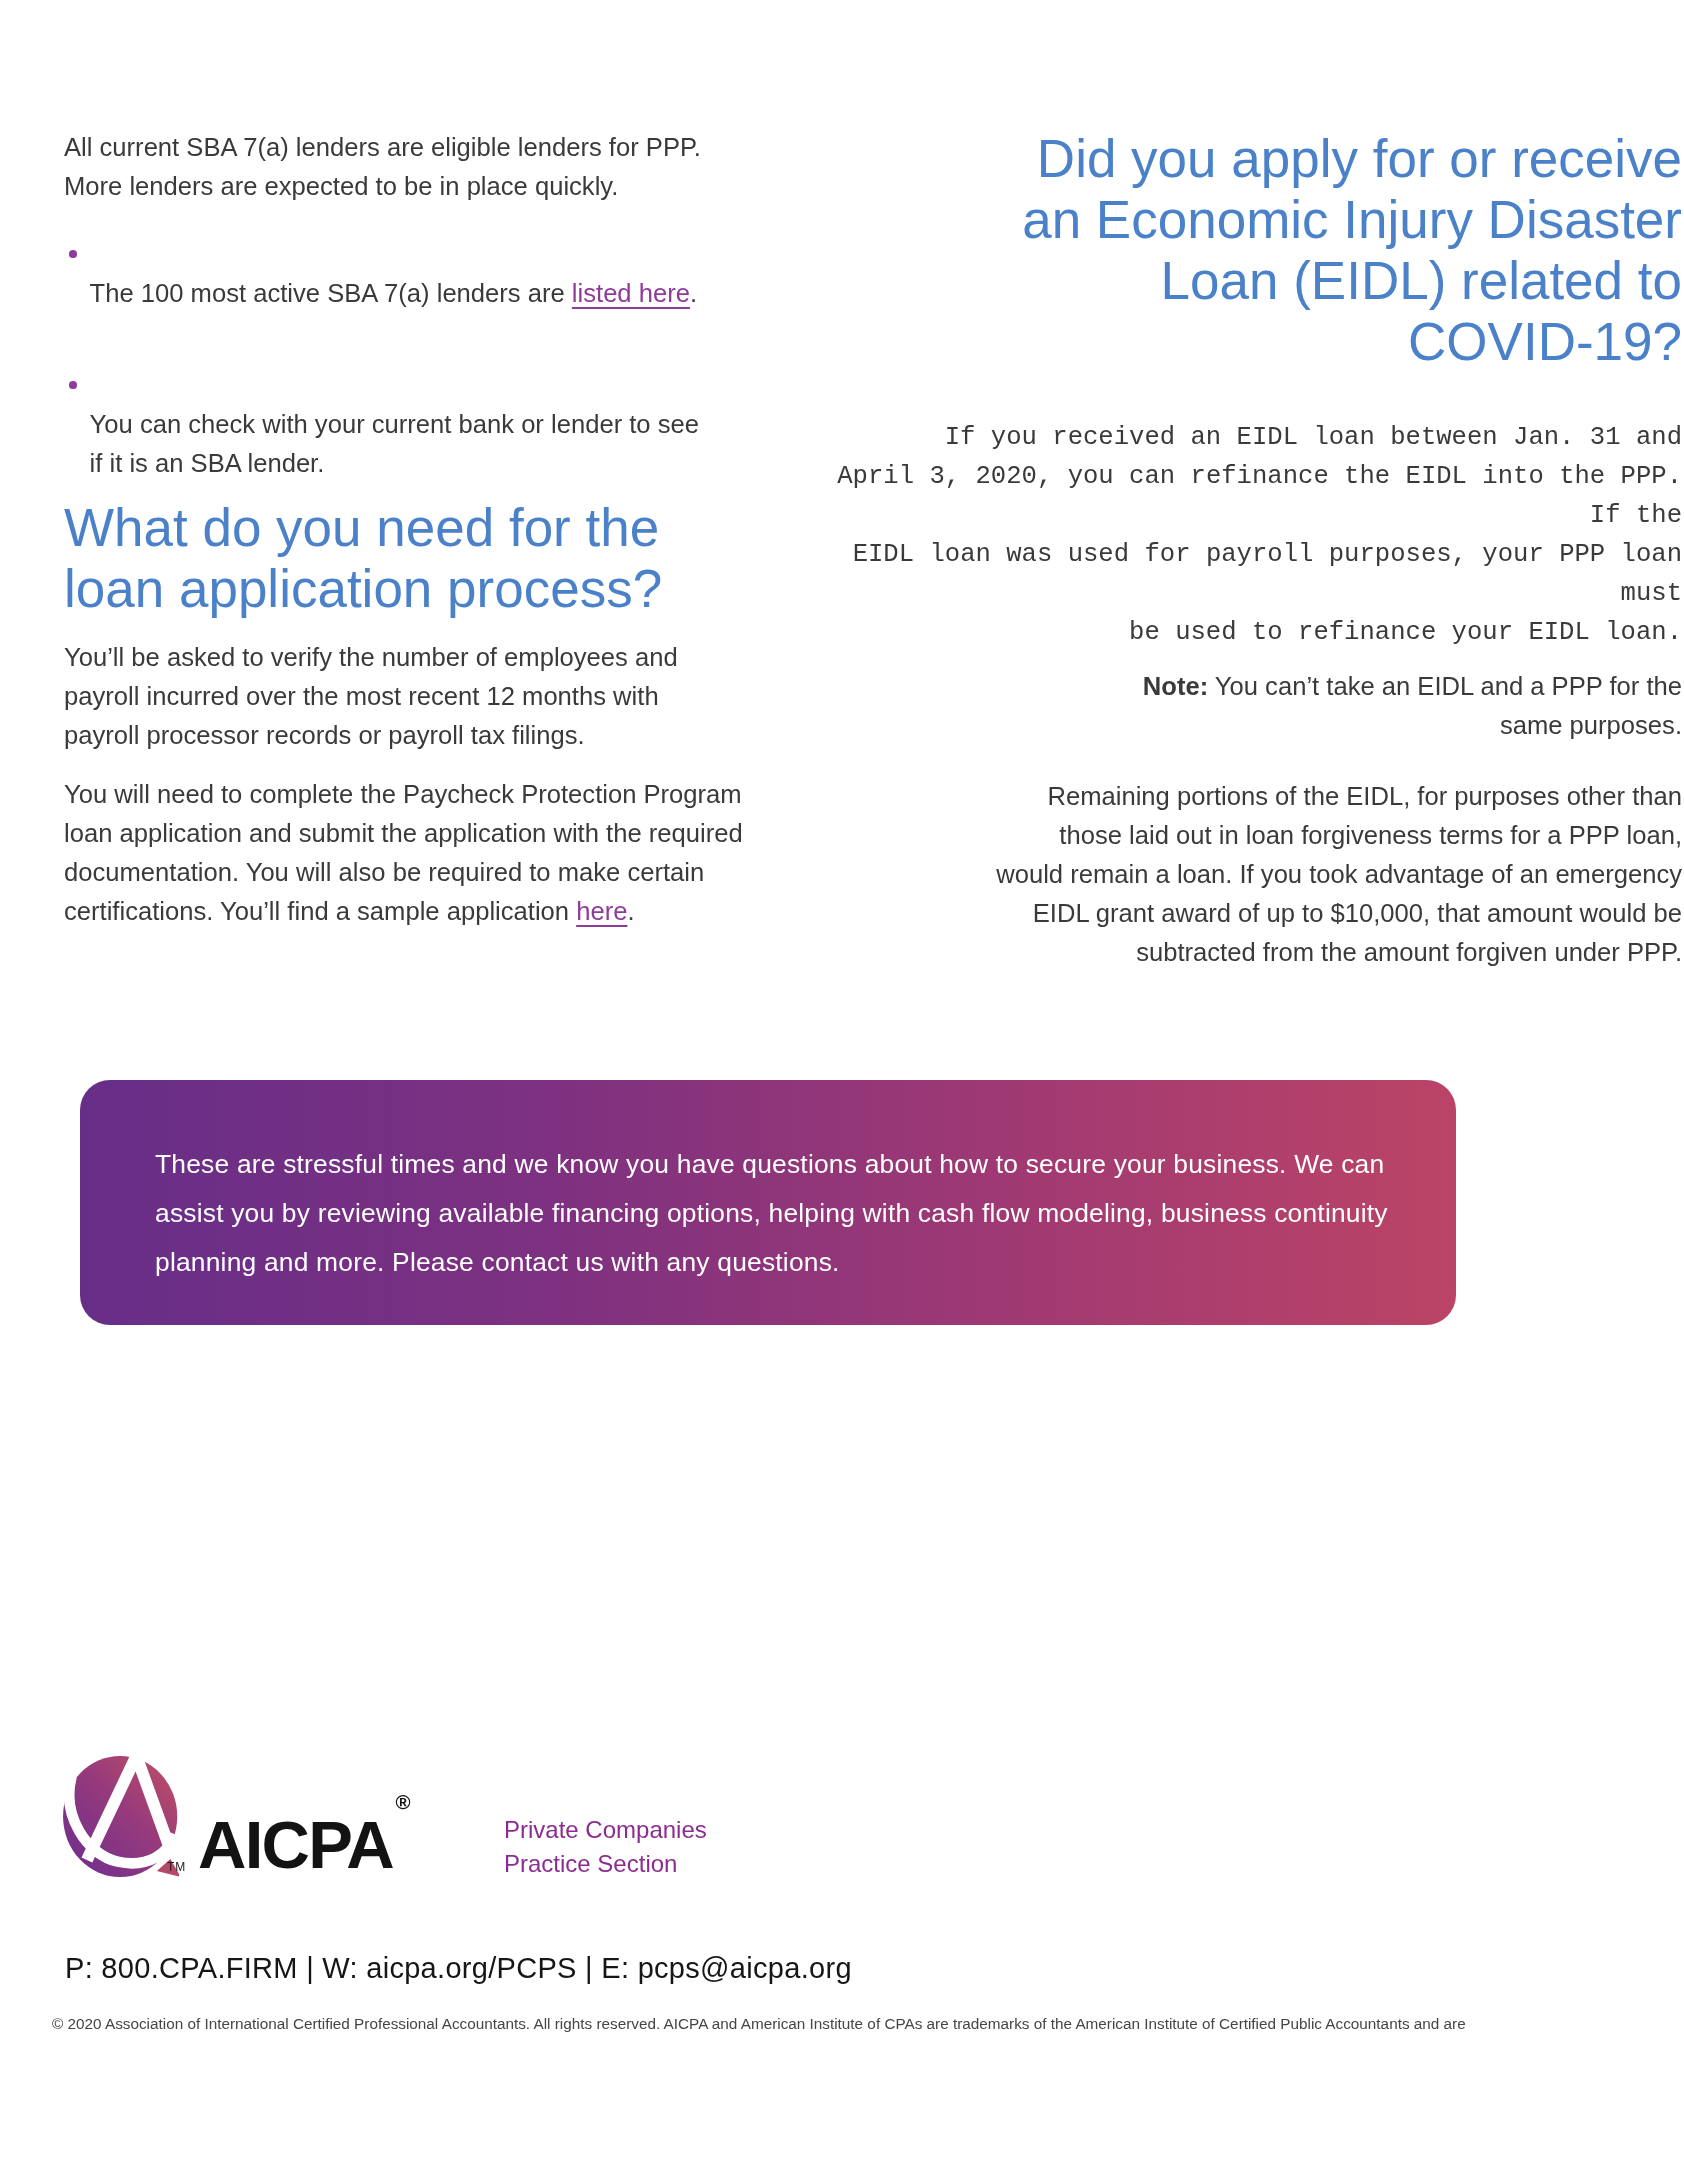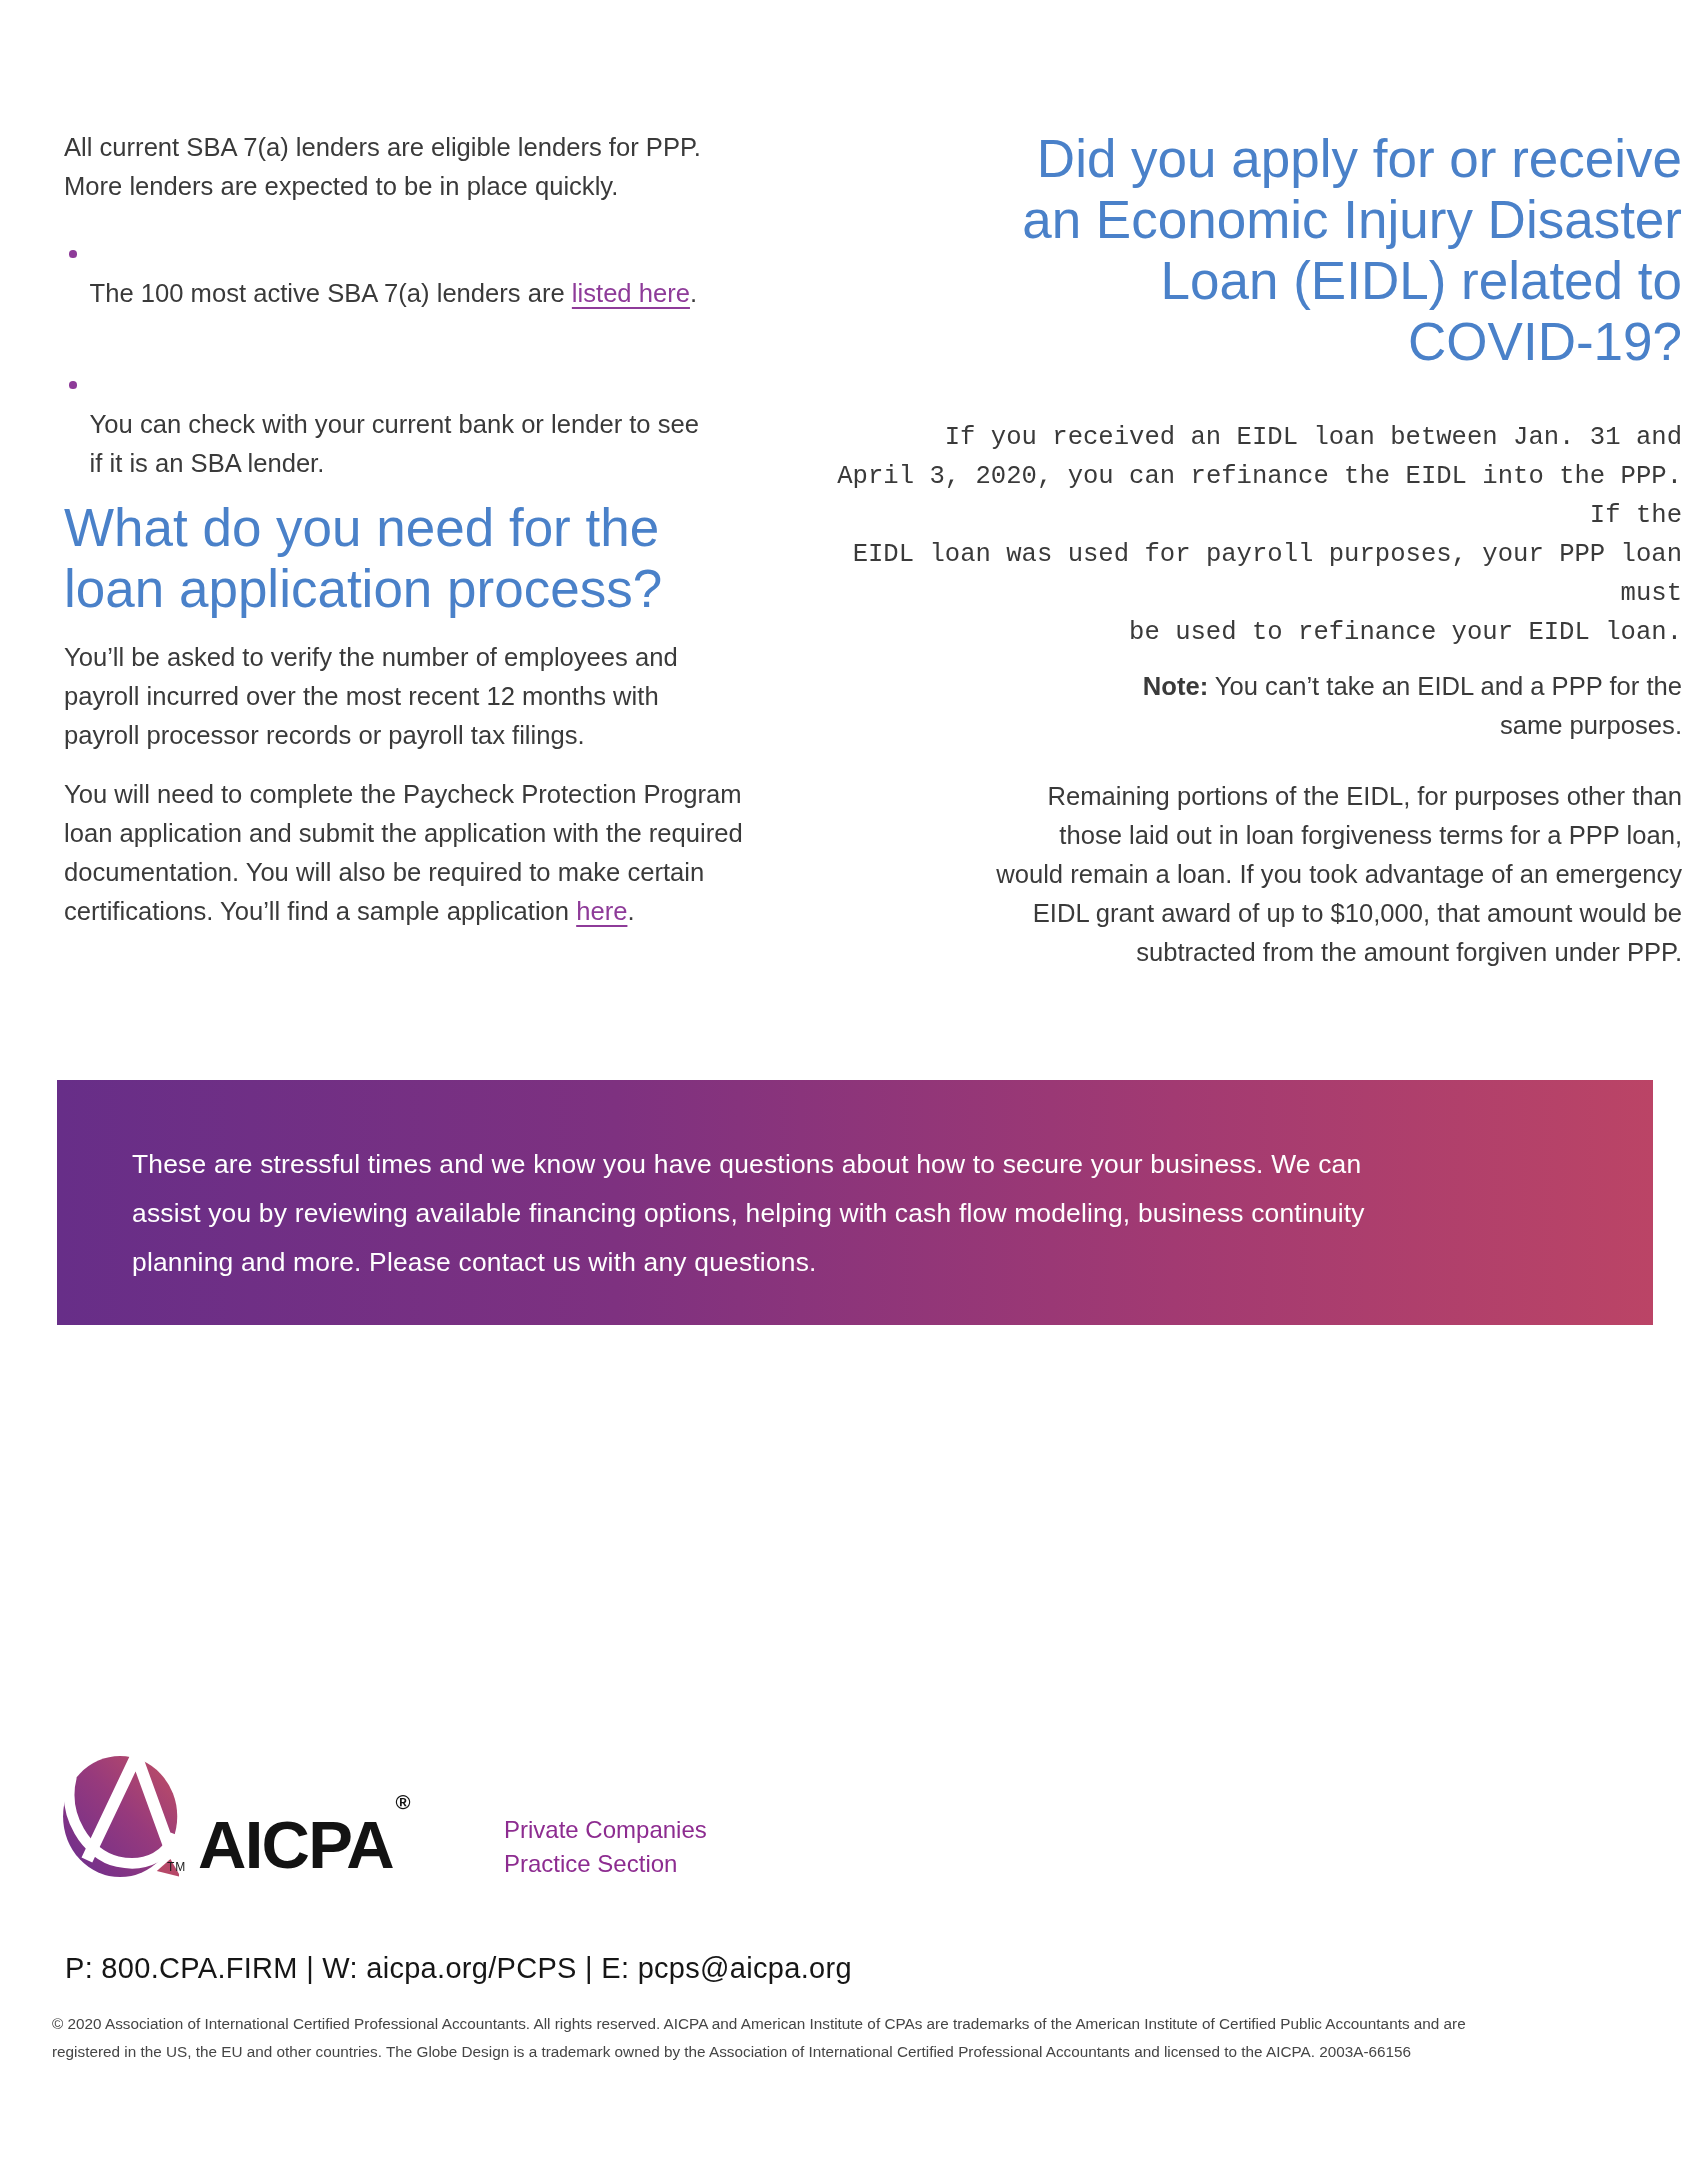--- a/index.html
+++ b/index.html
@@ -55,23 +55,24 @@
     color:#8e3b99;
     text-decoration:underline;
     text-underline-offset:5.1px;
     text-decoration-thickness:1.7px;
     cursor:pointer;
   }
   .note b { color:#3a3a3a; }
 
   .banner {
     position:absolute;
-    left:57px; top:1080px;
-    width:1596px; height:245px;
+    left:80px; top:1080px;
+    width:1376px; height:245px;
     background:linear-gradient(90deg,#672e88 0%, #7e3180 35%, #a23a72 70%, #bb4466 100%);
+    border-radius:30px;
   }
   .banner p {
     margin:0;
     padding:60px 0 0 75px;
     width:1329px;
     font-size:26.4px; line-height:49px;
     color:#ffffff;
     font-weight:300;
     white-space:pre-line;
     letter-spacing:0.2px;
@@ -183,17 +184,16 @@
 
   <div class="brand-text">
     <div>Private Companies</div>
     <div>Practice Section</div>
   </div>
 
   <div class="contact-line">P: 800.CPA.FIRM  |  W: aicpa.org/PCPS  |  E: pcps@aicpa.org</div>
 
   <div class="legal">
     <div>© 2020 Association of International Certified Professional Accountants. All rights reserved. AICPA and American Institute of CPAs are trademarks of the American Institute of Certified Public Accountants and are</div>
-    <div>registered in the US, the EU and other countries. The Globe Design is a trademark owned by the Association of International Certified Professional Accountants and licensed to the AICPA.  2003A-66156</div>
   </div>
 
 </div>
 
 
 </body></html>

